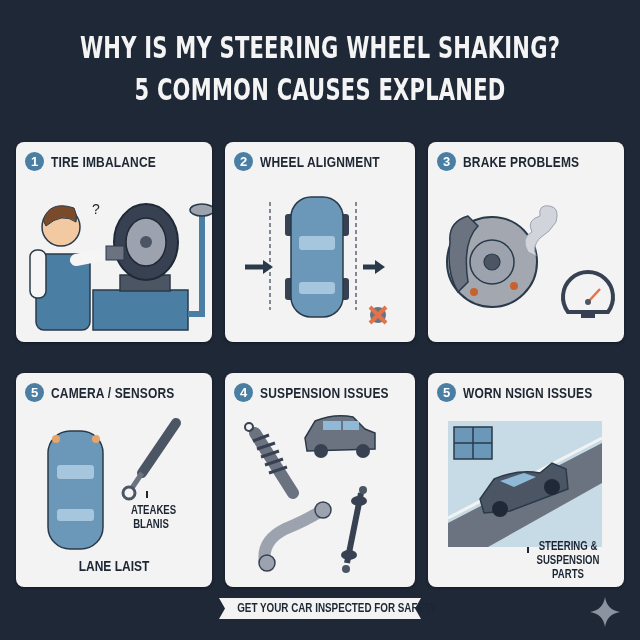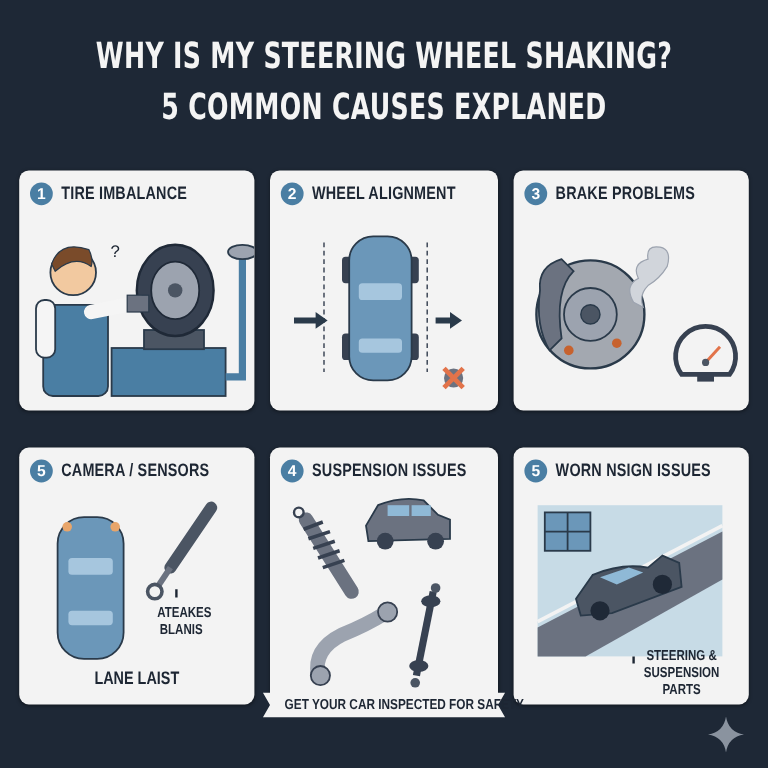--- a/index.html
+++ b/index.html
@@ -6,21 +6,21 @@
   body{width:640px;height:640px;background:#1f2937;background:#1e2836;position:relative;overflow:hidden;font-family:"Liberation Sans","DejaVu Sans",sans-serif;}
   .title{position:absolute;left:0;width:640px;text-align:center;color:#f4f4f4;font-family:"DejaVu Sans Condensed","Liberation Sans Narrow","Liberation Sans",sans-serif;font-weight:bold;letter-spacing:0.3px;transform:scaleX(0.78);transform-origin:center;}
   .t1{top:30px;font-size:30px;line-height:36px;}
   .t2{top:72px;font-size:30px;line-height:36px;}
   .card{position:absolute;background:#f3f3f3;border-radius:8px;box-shadow:0 1px 3px rgba(0,0,0,.4);overflow:hidden;}
   .card-head{position:absolute;left:9px;top:10px;display:flex;align-items:center;white-space:nowrap;}
   .num{width:19px;height:19px;border-radius:50%;background:#4a7ea3;color:#fff;font-size:13px;font-weight:bold;display:flex;align-items:center;justify-content:center;flex:0 0 19px;}
   .ctitle{margin-left:7px;font-size:15px;font-weight:bold;color:#1d2633;transform:scaleX(0.8);transform-origin:left center;letter-spacing:.2px;}
   .illus{position:absolute;left:0;top:0;}
   .label{position:absolute;text-align:center;font-weight:bold;color:#1d2633;font-size:12px;line-height:14px;transform:scaleX(0.8);}
-  .banner{position:absolute;left:219px;top:577px;width:202px;height:21px;text-decoration:underline;}
+  .banner{position:absolute;left:219px;top:598px;width:202px;height:21px;text-decoration:underline;}
   .banner-text{position:absolute;left:0;top:0;width:202px;height:21px;line-height:21px;text-align:center;font-weight:bold;font-size:12px;color:#1d2633;transform:scaleX(0.82);white-space:nowrap;}
   .sparkle{position:absolute;left:590px;top:597px;width:30px;height:30px;}
 </style>
 </head>
 <body>
 
 <div class="title t1">WHY IS MY STEERING WHEEL SHAKING?</div>
 <div class="title t2">5 COMMON CAUSES EXPLANED</div>
 
 <div class="card" style="left:16px;top:142px;width:196px;height:200px;">

